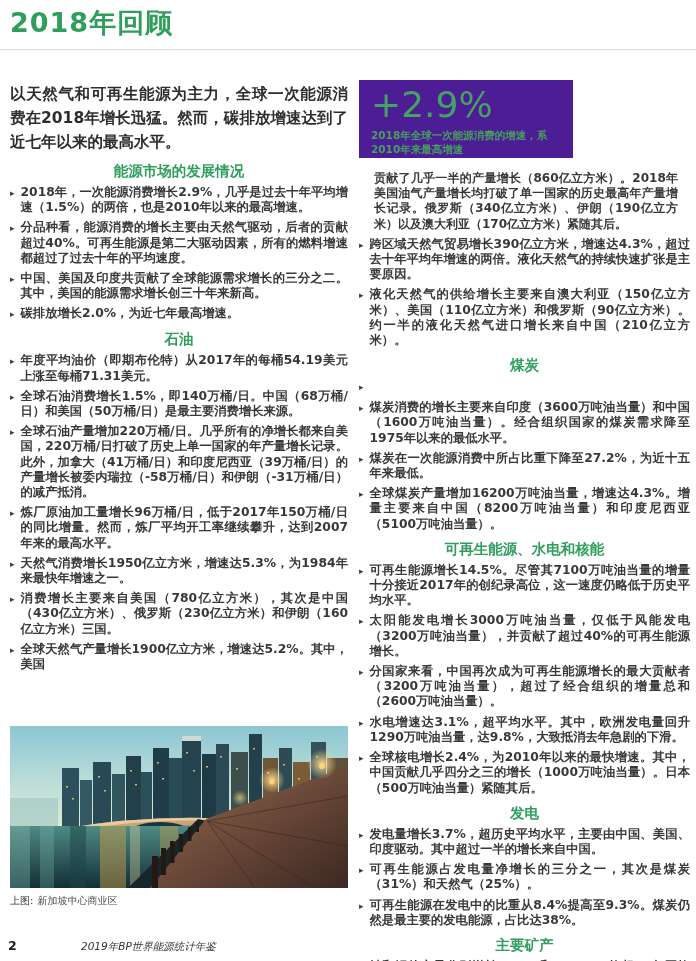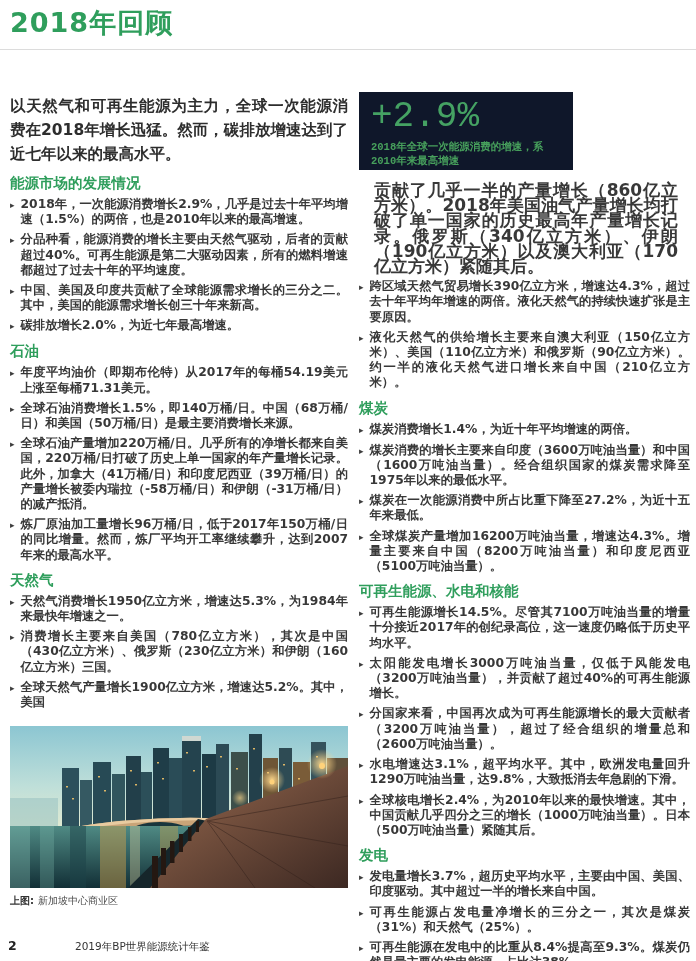--- a/index.html
+++ b/index.html
@@ -5,52 +5,52 @@
   html,body{margin:0;padding:0;background:#ffffff;}
   .page{
     position:relative;width:696px;height:961px;background:#ffffff;overflow:hidden;
     font-family:"DejaVu Sans","Liberation Sans",sans-serif;color:#3a3a3a;
   }
   .page-title{
     position:absolute;left:10px;top:5px;font-size:27px;font-weight:bold;
     color:#2f9e5c;letter-spacing:1px;
   }
   .title-rule{position:absolute;left:0;top:49px;width:696px;height:1px;background:#dcdcdc;}
-  .col{position:absolute;top:92px;}
+  .col{position:absolute;top:80px;}
   .col-left{left:10px;width:338px;}
   .col-right{left:359px;width:331px;}
   .intro{
     font-size:15.5px;line-height:24px;font-weight:bold;color:#2d2d2d;
     margin:2px 0 8px 0;text-align:justify;
   }
   .sec-h{
-    color:#2f9e5c;font-size:14.5px;font-weight:bold;margin:8px 0 5px 0;line-height:18px;
+    color:#2f9e5c;font-size:14.5px;font-weight:bold;margin:8px 0 5px 0;line-height:18px;text-align:center;
   }
   .bullet{display:flex;margin:0 0 5px 0;}
   .bullet .marker{
     flex:0 0 auto;color:#3d3d3d;font-size:9px;line-height:15px;margin-right:6px;padding-top:1px;
   }
   .bullet .btext{
     font-size:12.3px;line-height:15.2px;font-weight:600;color:#383838;text-align:justify;
   }
   .lead{
-    font-size:17px;line-height:15.2px;font-weight:600;color:#383838;
+    font-size:12px;line-height:15.2px;font-weight:600;color:#383838;
     margin:0 12px 5px 0;padding-left:15px;text-align:justify;
   }
   .hl-box{
-    background:#0f172a;width:214px;height:78px;box-sizing:border-box;
-    padding:4px 12px 6px 12px;margin-bottom:13px;font-family:Liberation Mono, monospace;
+    background:#4c1d95;width:214px;height:78px;box-sizing:border-box;
+    padding:4px 12px 6px 12px;margin-bottom:13px;
   }
   .hl-value{font-size:36px;line-height:42px;font-weight:400;color:#45a263;}
   .hl-caption{font-size:10.5px;line-height:13.5px;font-weight:600;color:#47a05c;margin-top:3px;}
   .photo-wrap{position:absolute;left:10px;top:726px;width:338px;height:162px;overflow:hidden;}
   .photo-caption{position:absolute;left:10px;top:894px;font-size:10px;color:#4a4a4a;}
-  .photo-caption .cap-label{font-weight:bold;margin-right:4px;color:#333;}
+  .photo-caption .cap-label{font-weight:normal;margin-right:4px;color:#333;}
   .footer-page{position:absolute;left:8px;top:938px;font-size:12.5px;font-weight:bold;color:#222;}
-  .footer-text{position:absolute;left:75px;top:940px;font-size:10.5px;color:#333;}
+  .footer-text{position:absolute;left:81px;top:940px;font-size:10.5px;color:#333;font-style:italic;}
 </style>
 </head>
 <body>
 
 <div class="page">
 
   <div class="page-title">2018年回顾</div>
   <div class="title-rule"></div>
 
   <div class="col col-left">
@@ -86,21 +86,20 @@
       </div>
     <div class="bullet">
         <span class="marker">▸</span>
         <span class="btext">全球石油产量增加220万桶/日。几乎所有的净增长都来自美国，220万桶/日打破了历史上单一国家的年产量增长记录。此外，加拿大（41万桶/日）和印度尼西亚（39万桶/日）的产量增长被委内瑞拉（-58万桶/日）和伊朗（-31万桶/日）的减产抵消。</span>
       </div>
     <div class="bullet">
         <span class="marker">▸</span>
         <span class="btext">炼厂原油加工量增长96万桶/日，低于2017年150万桶/日的同比增量。然而，炼厂平均开工率继续攀升，达到2007年来的最高水平。</span>
       </div>
 
-    <div class="sec-h">天然气</div>
     <div class="bullet">
         <span class="marker">▸</span>
         <span class="btext">天然气消费增长1950亿立方米，增速达5.3%，为1984年来最快年增速之一。</span>
       </div>
     <div class="bullet">
         <span class="marker">▸</span>
         <span class="btext">消费增长主要来自美国（780亿立方米），其次是中国（430亿立方米）、俄罗斯（230亿立方米）和伊朗（160亿立方米）三国。</span>
       </div>
     <div class="bullet">
         <span class="marker">▸</span>
@@ -121,21 +120,20 @@
         <span class="btext">跨区域天然气贸易增长390亿立方米，增速达4.3%，超过去十年平均年增速的两倍。液化天然气的持续快速扩张是主要原因。</span>
       </div>
     <div class="bullet">
         <span class="marker">▸</span>
         <span class="btext">液化天然气的供给增长主要来自澳大利亚（150亿立方米）、美国（110亿立方米）和俄罗斯（90亿立方米）。约一半的液化天然气进口增长来自中国（210亿立方米）。</span>
       </div>
 
     <div class="sec-h">煤炭</div>
     <div class="bullet">
         <span class="marker">▸</span>
-        <span class="btext">煤炭消费增长1.4%，为近十年平均增速的两倍。</span>
       </div>
     <div class="bullet">
         <span class="marker">▸</span>
         <span class="btext">煤炭消费的增长主要来自印度（3600万吨油当量）和中国（1600万吨油当量）。经合组织国家的煤炭需求降至1975年以来的最低水平。</span>
       </div>
     <div class="bullet">
         <span class="marker">▸</span>
         <span class="btext">煤炭在一次能源消费中所占比重下降至27.2%，为近十五年来最低。</span>
       </div>
     <div class="bullet">

